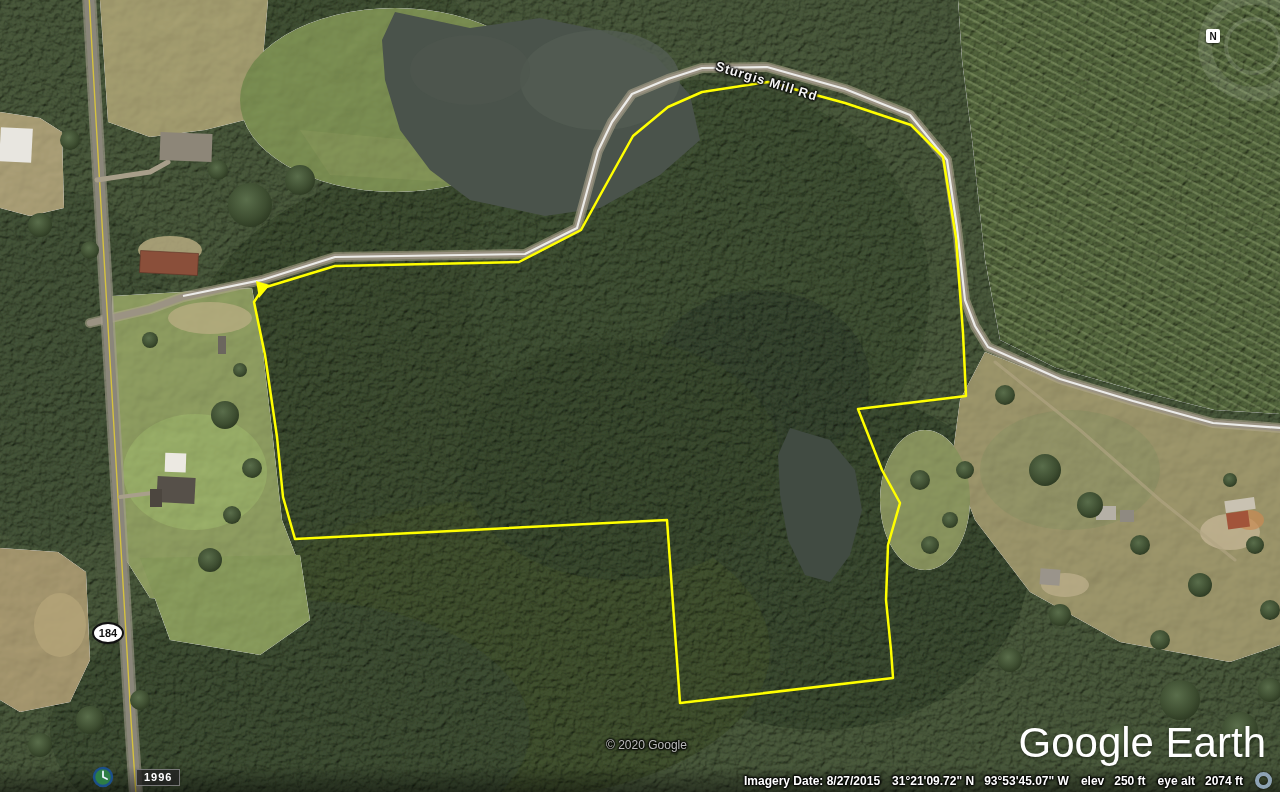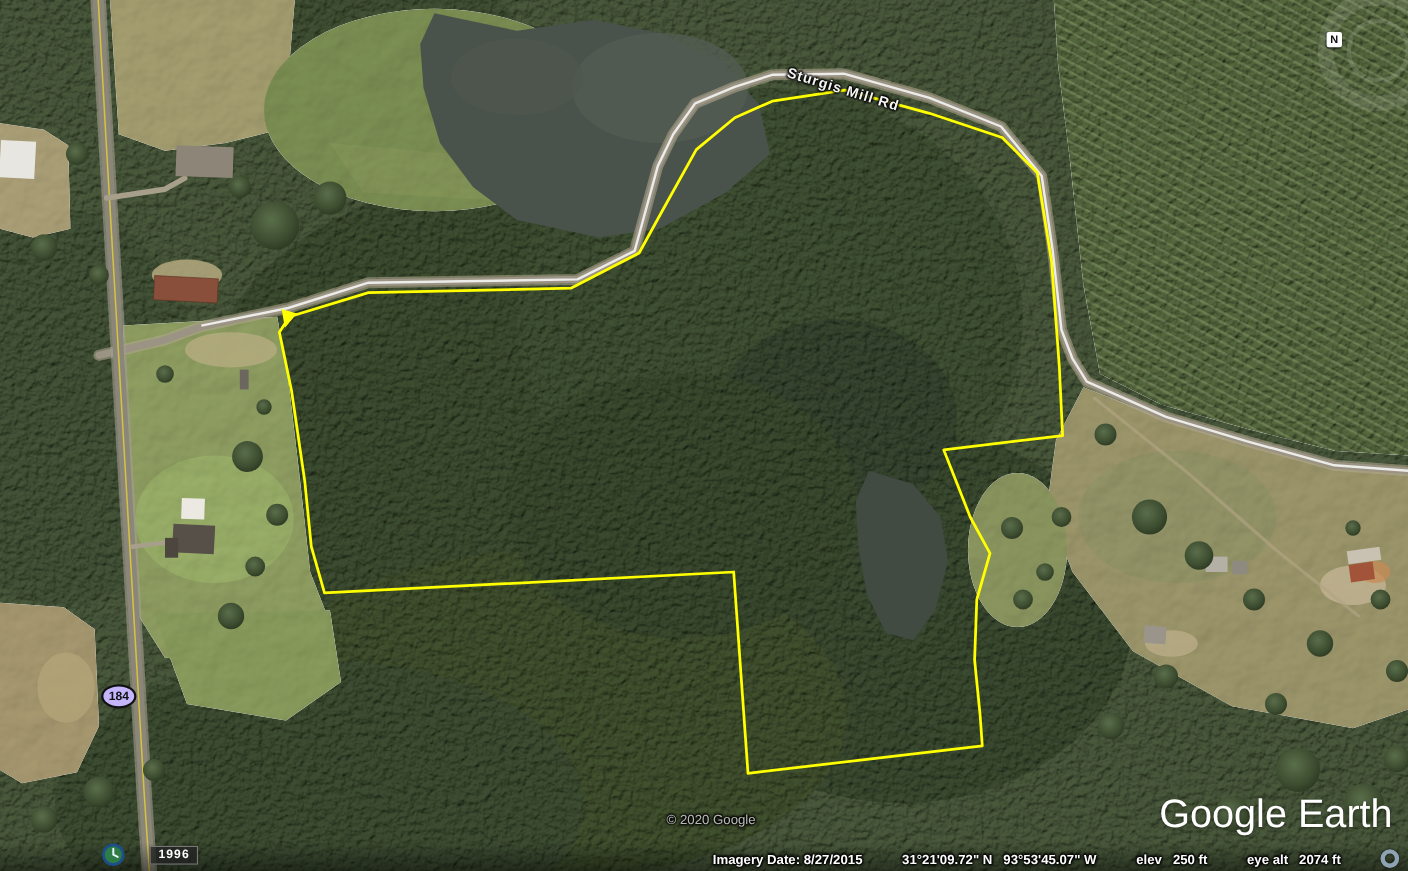--- a/index.html
+++ b/index.html
@@ -12,42 +12,42 @@
   .outline{ text-shadow:-1px 0 2px #000,1px 0 2px #000,0 -1px 2px #000,0 1px 2px #000,0 0 3px #000; }
 
   
   #road-label{
     left:716px;top:58px;font-size:13px;font-weight:700;letter-spacing:1px;
     transform:rotate(17deg);transform-origin:left center;color:#f4f4f4;
   }
 
   
   #shield{
-    left:92px;top:622px;width:32px;height:22px;background:#c4b5fd;
+    left:92px;top:622px;width:32px;height:22px;background:#ffffff;
     border:2px solid #111;border-radius:50%;display:flex;align-items:center;justify-content:center;
     font-size:11px;font-weight:700;color:#111;box-sizing:border-box;
   }
 
   
   #north-box{
     left:1206px;top:29px;width:14px;height:14px;background:#fff;border-radius:2px;
     display:flex;align-items:center;justify-content:center;color:#111;font-size:10px;font-weight:700;
     box-shadow:0 1px 2px rgba(0,0,0,.6);
   }
 
   
   #copyright{left:606px;top:706px;font-size:12px;color:rgba(255,255,255,.72);margin-top:32px;}
-  #ge-logo{right:14px;top:719px;font-size:36px;font-weight:400;color:#fff;letter-spacing:0px;
+  #ge-logo{right:14px;top:719px;font-size:42px;font-weight:400;color:#fff;letter-spacing:0px;
            text-shadow:0 1px 3px rgba(0,0,0,.45);}
 
   
   #bottom-shade{position:absolute;left:0;bottom:0;width:100%;height:26px;
     background:linear-gradient(to top,rgba(0,0,0,.42),rgba(0,0,0,0));}
   #status-bar{
-    position:absolute;right:8px;bottom:3px;display:flex;align-items:center;gap:36px;
+    position:absolute;right:8px;bottom:3px;display:flex;align-items:center;gap:12px;
     font-size:12px;font-weight:700;color:#fff;
   }
   #status-bar .grp{display:flex;gap:10px;}
   #streaming-icon{
     width:9px;height:9px;border:4px solid #93a9bd;border-radius:50%;
     box-shadow:0 0 2px #000, inset 0 0 2px #000;opacity:.95;
   }
 
   
   #time-badge{position:absolute;left:92px;bottom:4px;display:flex;align-items:center;gap:22px;}

